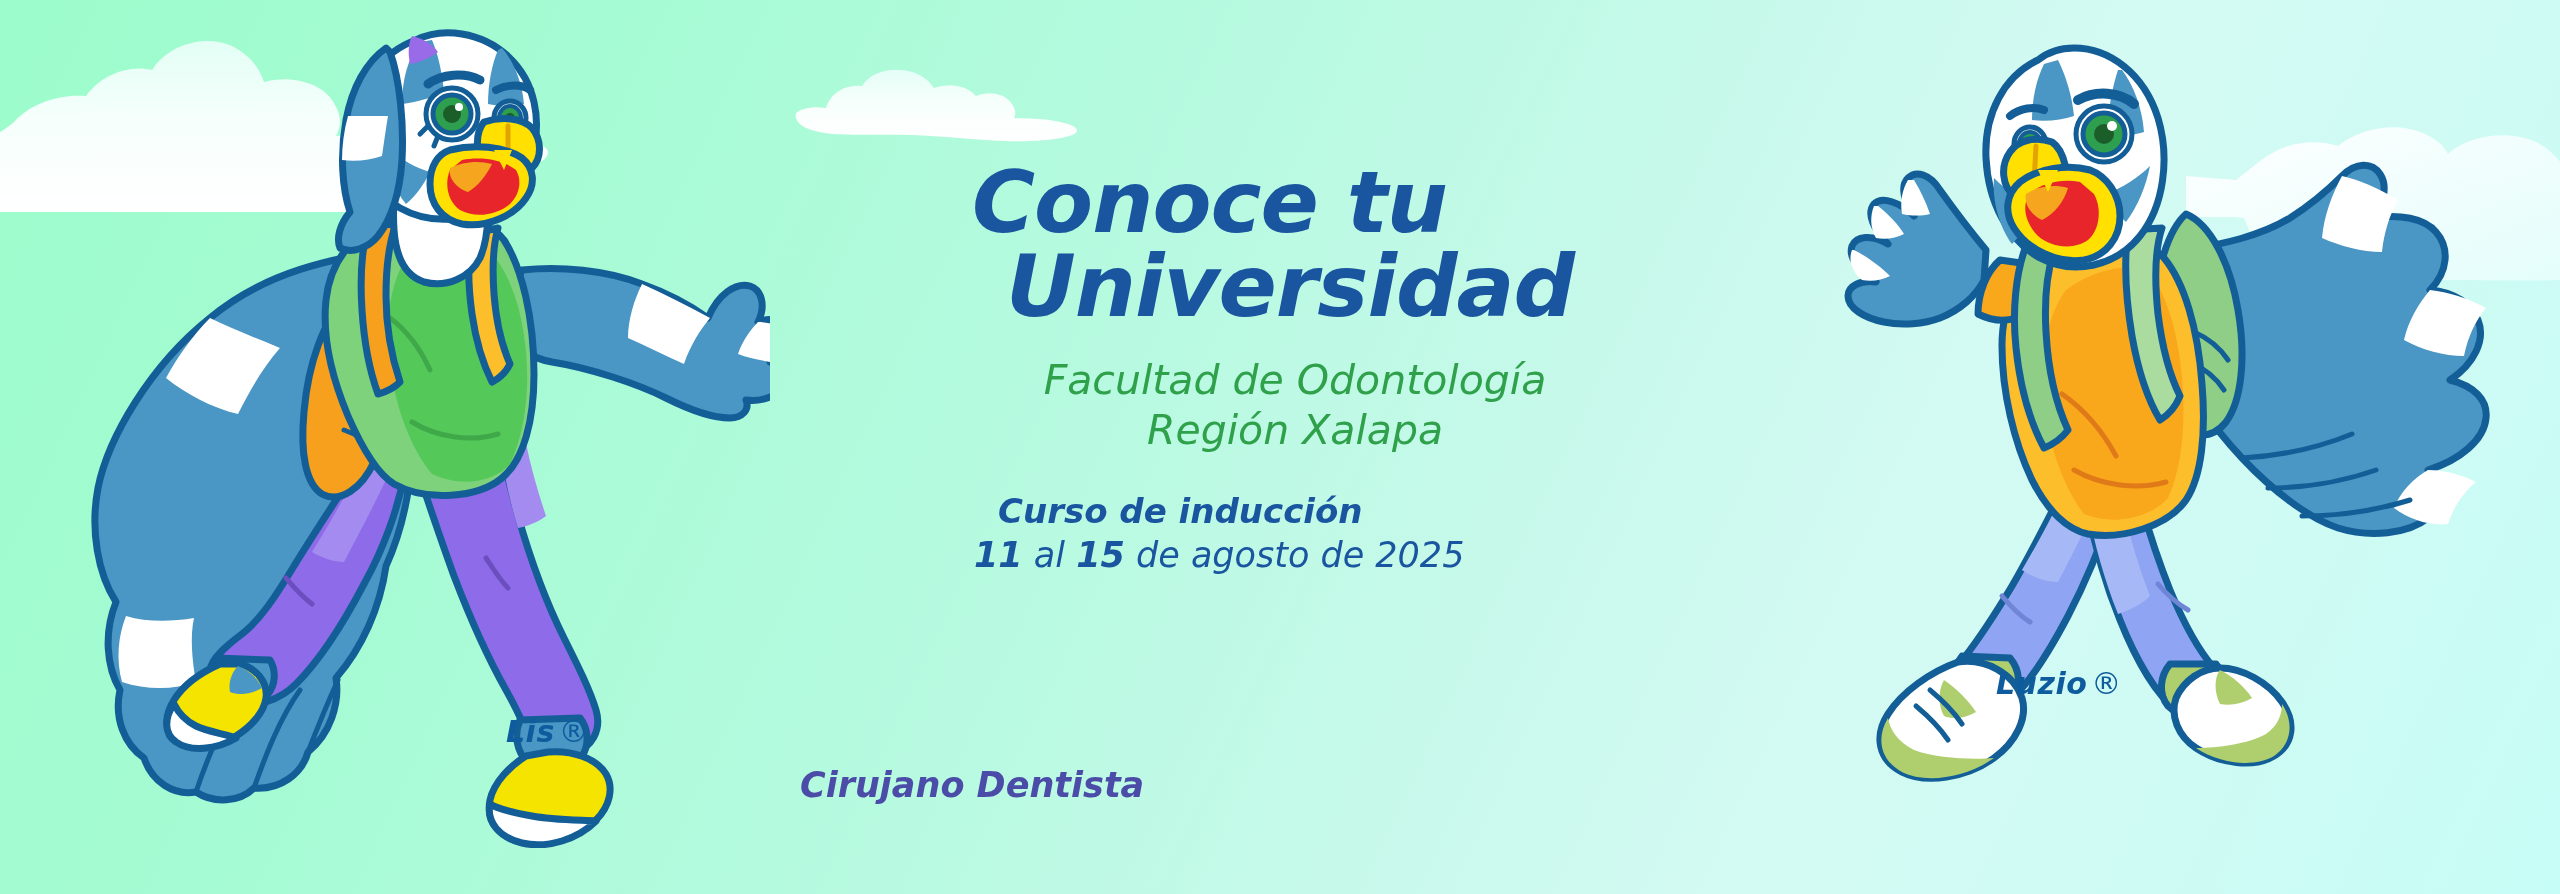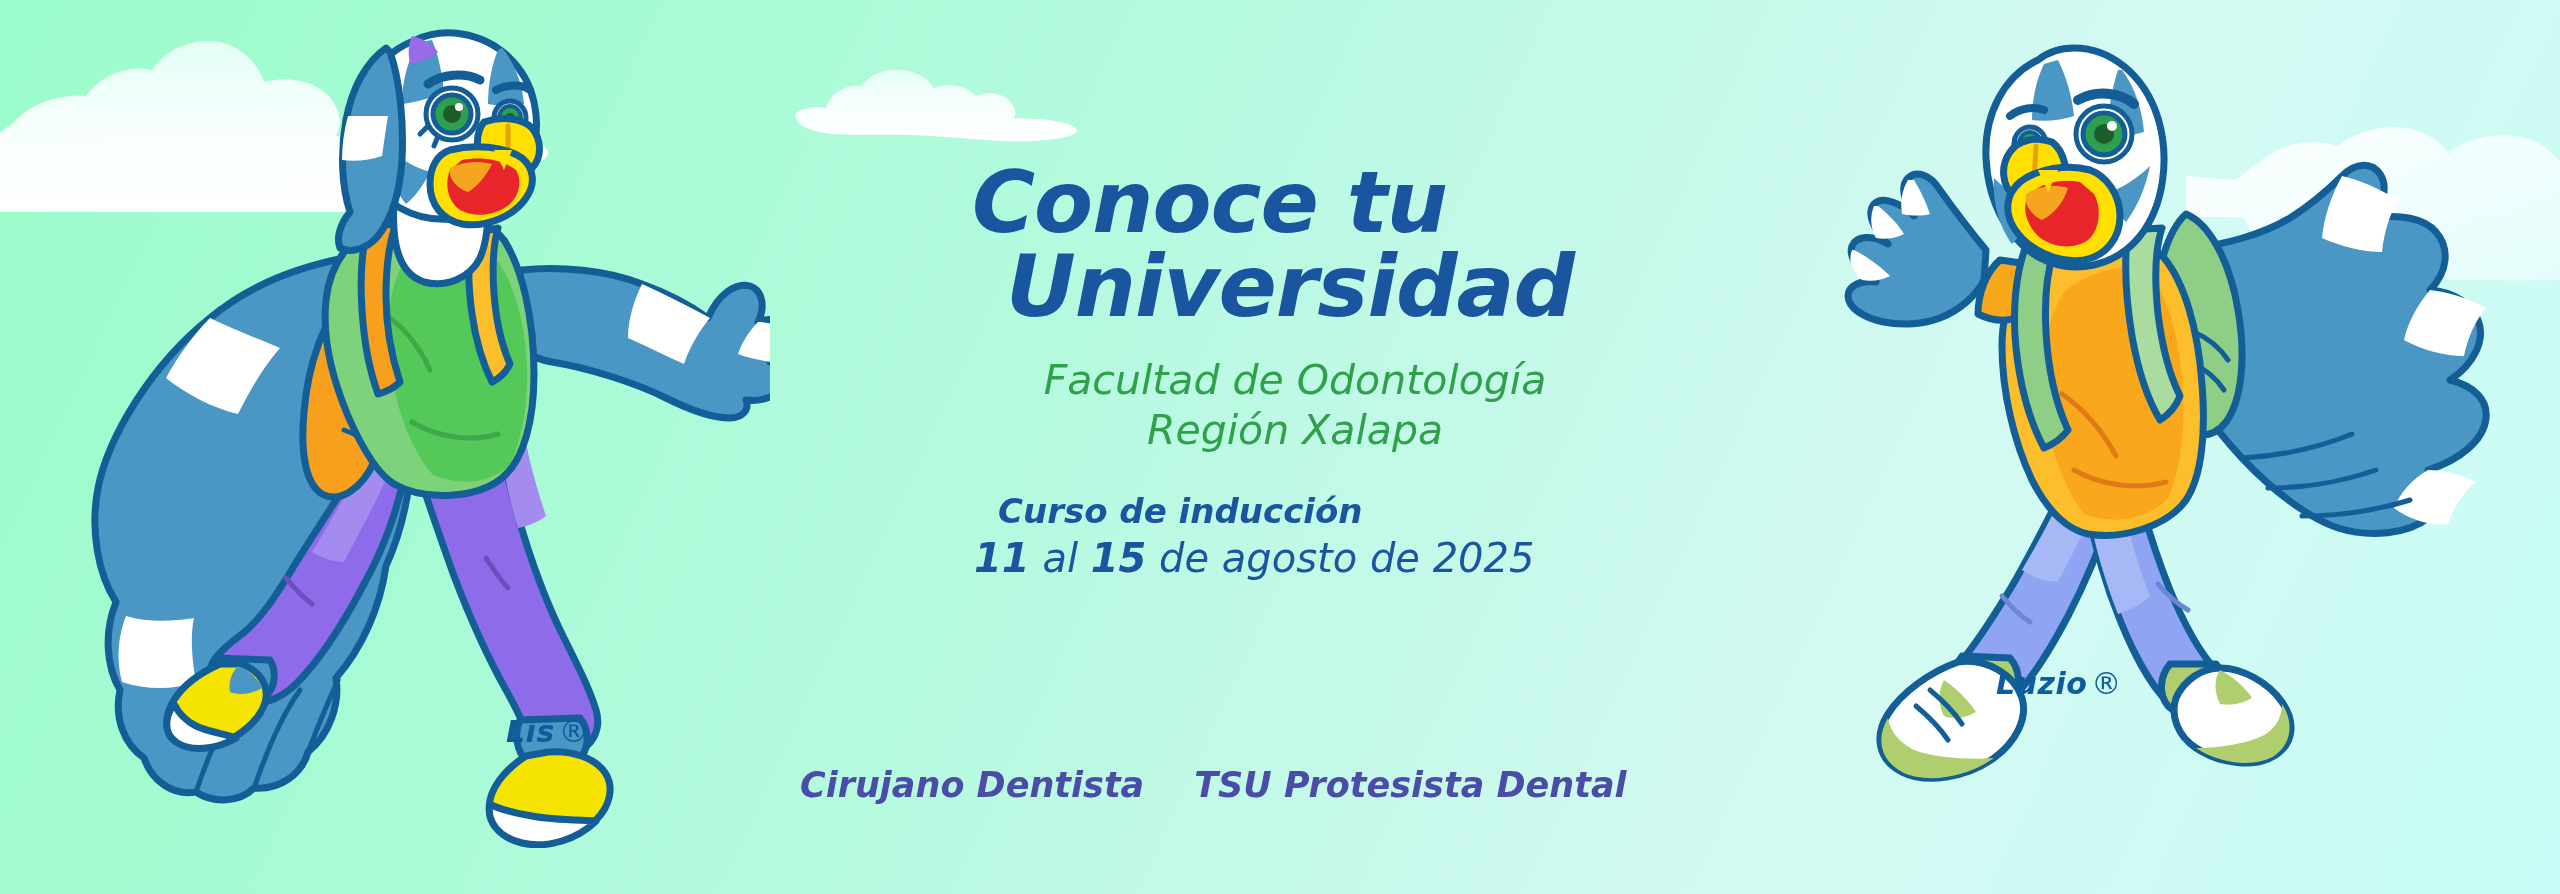--- a/index.html
+++ b/index.html
@@ -68,34 +68,34 @@
     white-space: nowrap;
   }
   .course .course-title {
     display:block;
     font-weight: 700;
     font-size: 34px;
     letter-spacing: 0px;
   }
   .course .course-dates {
     display:block;
-    font-size: 40px;
+    font-size: 35px;
     font-weight: 400;
     margin-top: 4px;
     margin-left: -24px;
   }
   .course .course-dates b { font-weight: 700; }
 
   .programs {
     position:absolute;
     left: 800px;
     top: 765px;
     width: 1000px;
     display:flex;
-    gap: 50px;
+    gap: 78px;
     color: #4B4BA8;
     font-family: "DejaVu Sans", sans-serif;
     font-style: italic;
     font-weight: 700;
     font-size: 35px;
     white-space: nowrap;
   }
 
   
   .tag {
@@ -657,16 +657,15 @@
     </div>
 
     <div class="course">
       <span class="course-title">Curso de inducción</span>
       <span class="course-dates"><b>11</b><span> al </span><b>15</b><span> de agosto de 2025</span></span>
     </div>
   </div>
 
   <div class="programs">
     <span>Cirujano Dentista</span>
-    <span>TSU Protesista Dental</span>
   </div>
 
 </div>
 
 </body></html>

